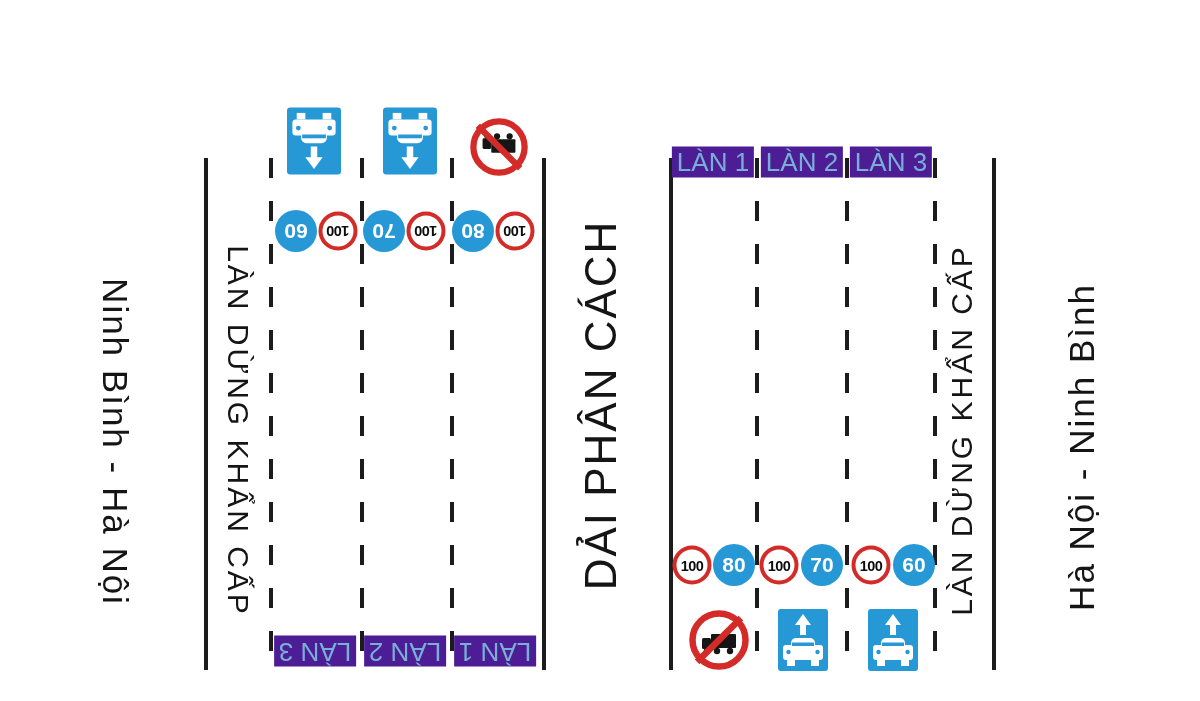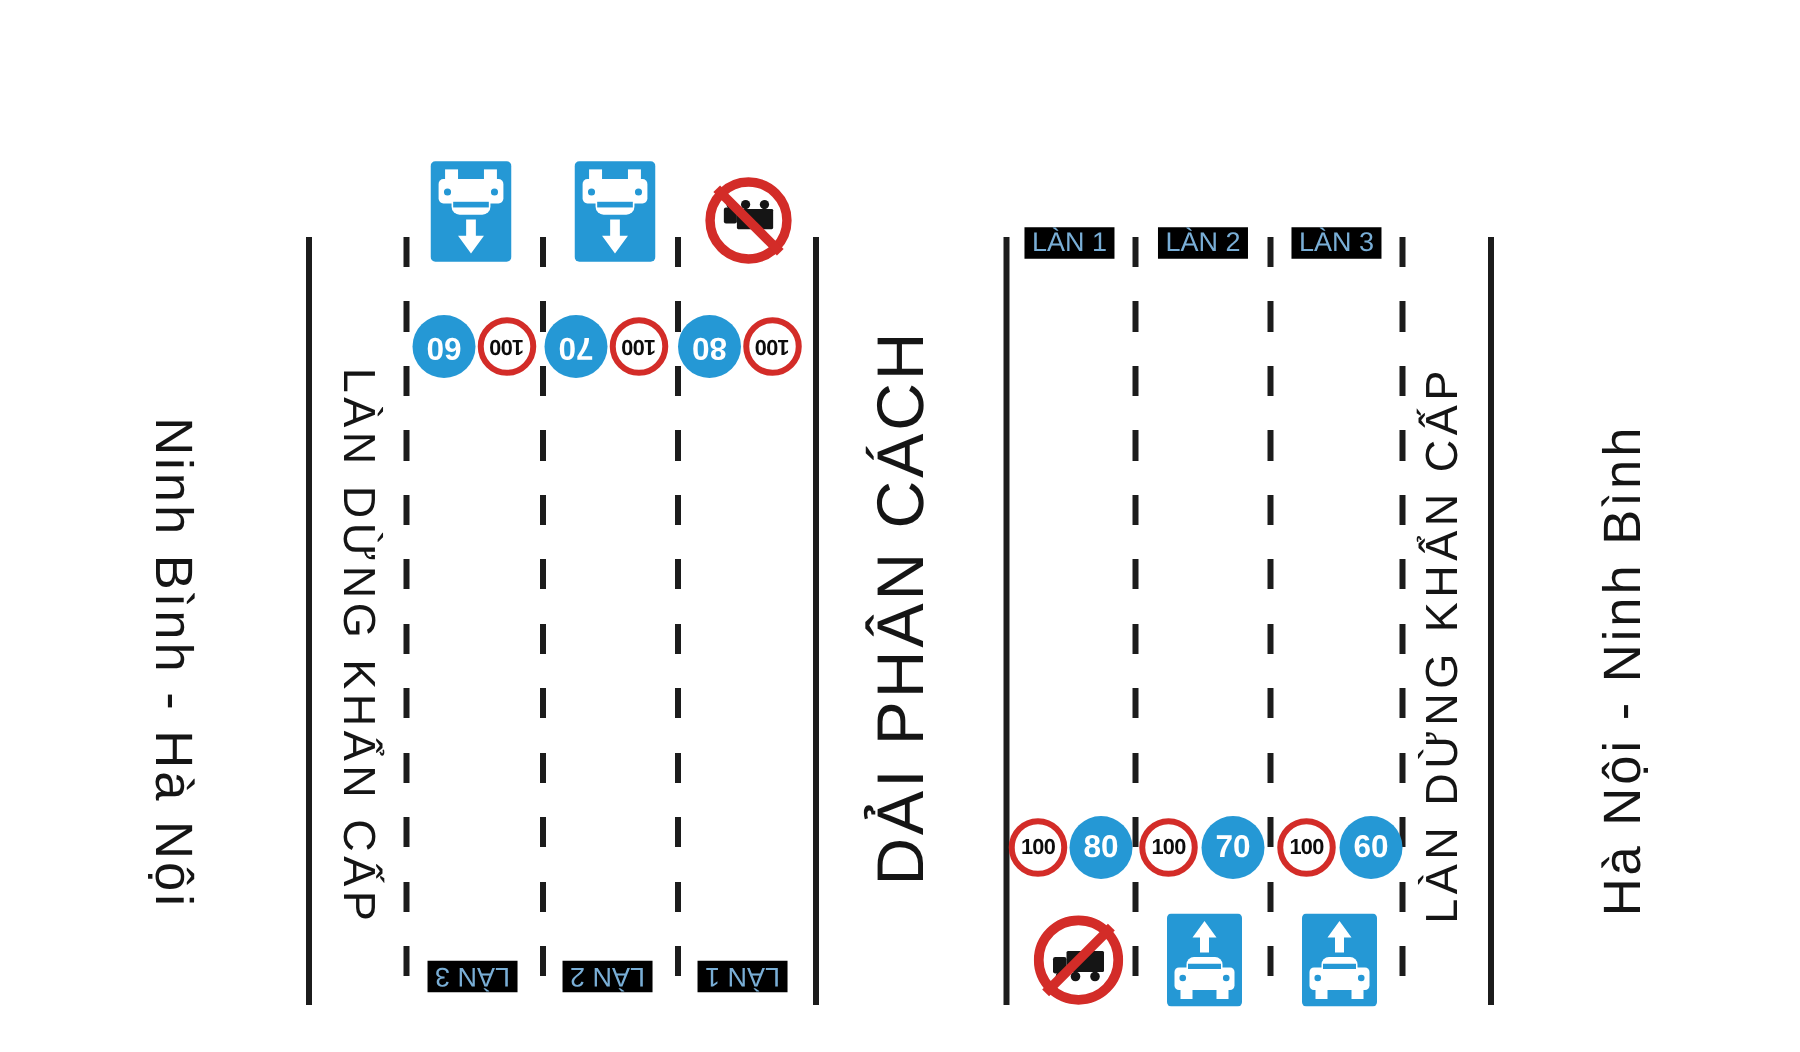--- a/index.html
+++ b/index.html
@@ -13,21 +13,21 @@
   
   .vtext{position:absolute;white-space:nowrap;color:#151515;}
   .vtext.cw{transform:translate(-50%,-50%) rotate(90deg);}
   .vtext.ccw{transform:translate(-50%,-50%) rotate(-90deg);}
   .dir-label{font-size:35px;letter-spacing:2px;}
   .emerg-label{font-size:30px;letter-spacing:3px;}
   .median-label{font-size:44px;letter-spacing:2px;}
   
   .lanelabel{
     position:absolute;transform:translate(-50%,-50%);white-space:nowrap;
-    color:var(--lane-blue,#79aed6);font-size:18px;background:#000000;padding:0 5px;
+    color:var(--lane-blue,#79aed6);font-size:26px;background:#4c1d95;padding:0 5px;
   }
   .lanelabel.r180{transform:translate(-50%,-50%) rotate(180deg);}
   
   .circ{
     position:absolute;transform:translate(-50%,-50%);border-radius:50%;
     display:flex;align-items:center;justify-content:center;font-weight:bold;
   }
   .circ.r180{transform:translate(-50%,-50%) rotate(180deg);}
   .circ.blue{width:42px;height:42px;background:var(--sign-blue,#2598d5);color:#fff;font-size:21px;}
   .circ.red{

